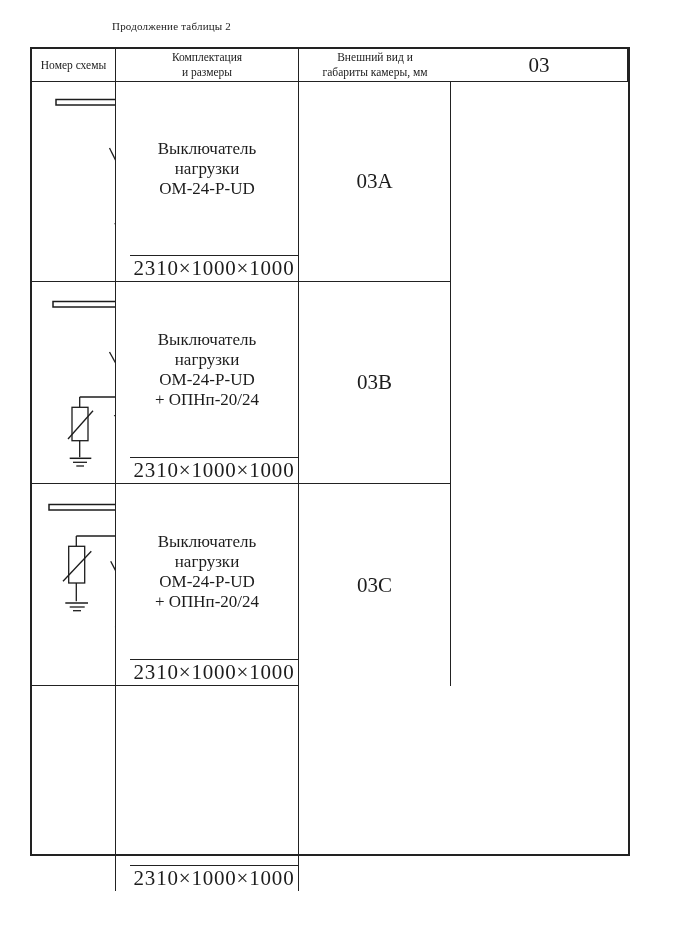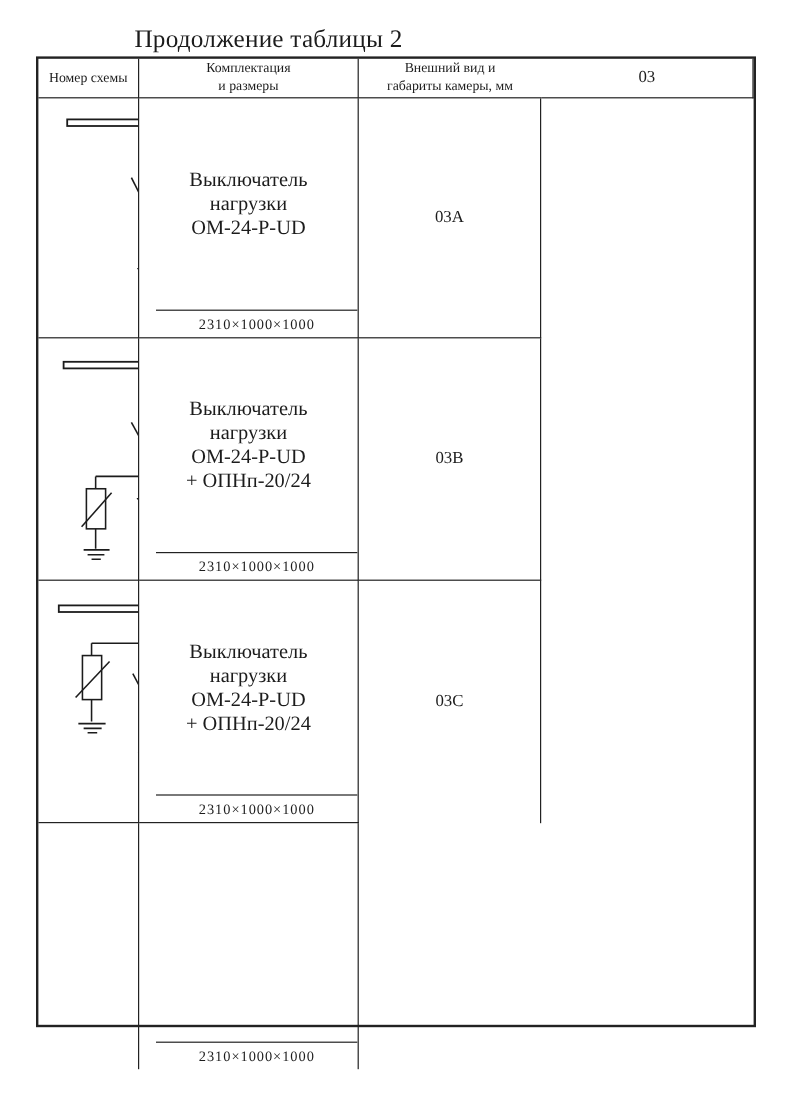--- a/index.html
+++ b/index.html
@@ -1,51 +1,51 @@
 <!DOCTYPE html>
 <html><head>
 <meta charset="utf-8">
 <style>
   html,body{margin:0;padding:0;}
   body{
     width:675px;height:931px;background:#ffffff;position:relative;
     font-family:"Liberation Serif", serif;color:#1c1c1c;overflow:hidden;
   }
   .title{
-    position:absolute;left:112px;top:20px;font-size:21px;letter-spacing:.2px;
+    position:absolute;left:112px;top:20px;font-size:11px;letter-spacing:.2px;
   }
   .tbl{
     position:absolute;left:30px;top:47px;width:600px;height:809px;
     box-sizing:border-box;border:2px solid #222;
     display:grid;
     grid-template-columns:84px 183px 152px 177px;
     grid-template-rows:33px 200px 202px 202px 205px;
   }
   .cell{border-right:1.2px solid #222;border-bottom:1.2px solid #222;box-sizing:border-box;overflow:hidden;}
   .no-r{border-right:none;}
   .no-b{border-bottom:none;}
   .hdr{
     display:flex;flex-direction:column;justify-content:center;align-items:center;
     text-align:center;font-size:11.5px;line-height:1.3;padding:1px 2px;
   }
   .scheme-no{
-    display:flex;align-items:center;justify-content:center;font-size:14px;text-align:center;
+    display:flex;align-items:center;justify-content:center;font-size:21px;text-align:center;
   }
   .diag{position:relative;}
   .diag svg{display:block;}
   .equip-cell{display:flex;flex-direction:column;}
   .equip{
     flex:1 1 auto;display:flex;flex-direction:column;justify-content:center;
     text-align:center;font-size:17px;line-height:20px;
   }
   .equip div{min-height:0;}
   .dims{
     flex:0 0 23px;border-top:1.2px solid #222;box-sizing:border-box;
     display:flex;align-items:center;justify-content:center;
-    font-size:12px;letter-spacing:.8px;white-space:nowrap;margin-left:14px;
+    font-size:21px;letter-spacing:.8px;white-space:nowrap;margin-left:14px;
   }
   .appearance{grid-column:4;grid-row:2/6;}
   svg line, svg polyline, svg rect, svg polygon{stroke:#1c1c1c;}
 </style>
 </head>
 <body>
 
 <div class="title">Продолжение таблицы 2</div>
 
 <div class="tbl">

